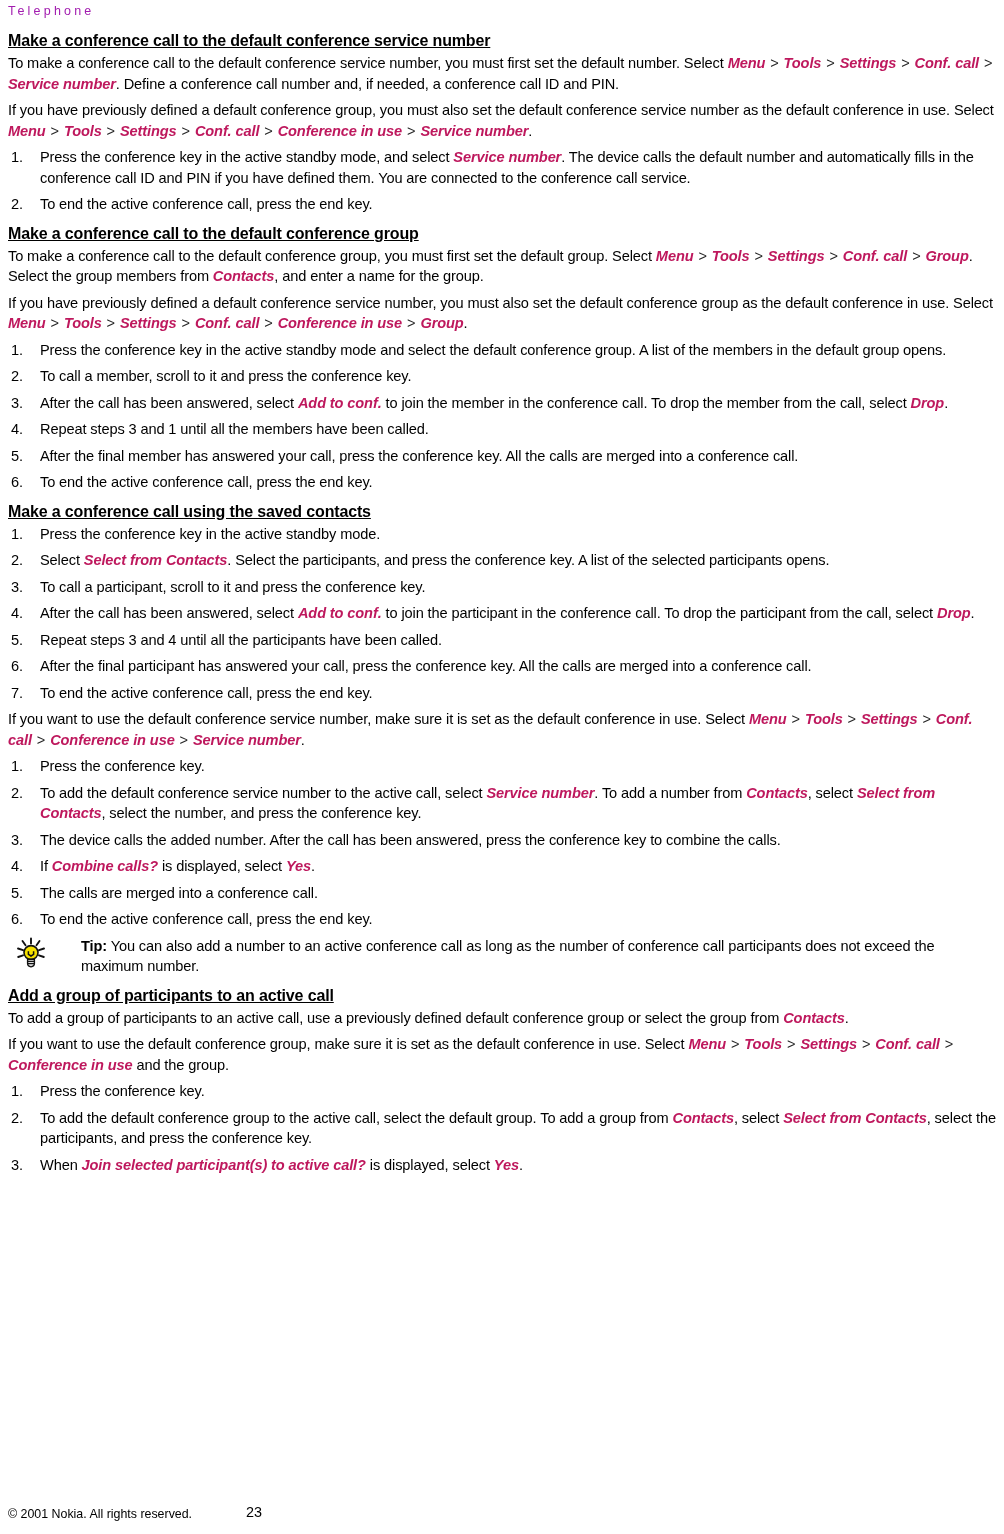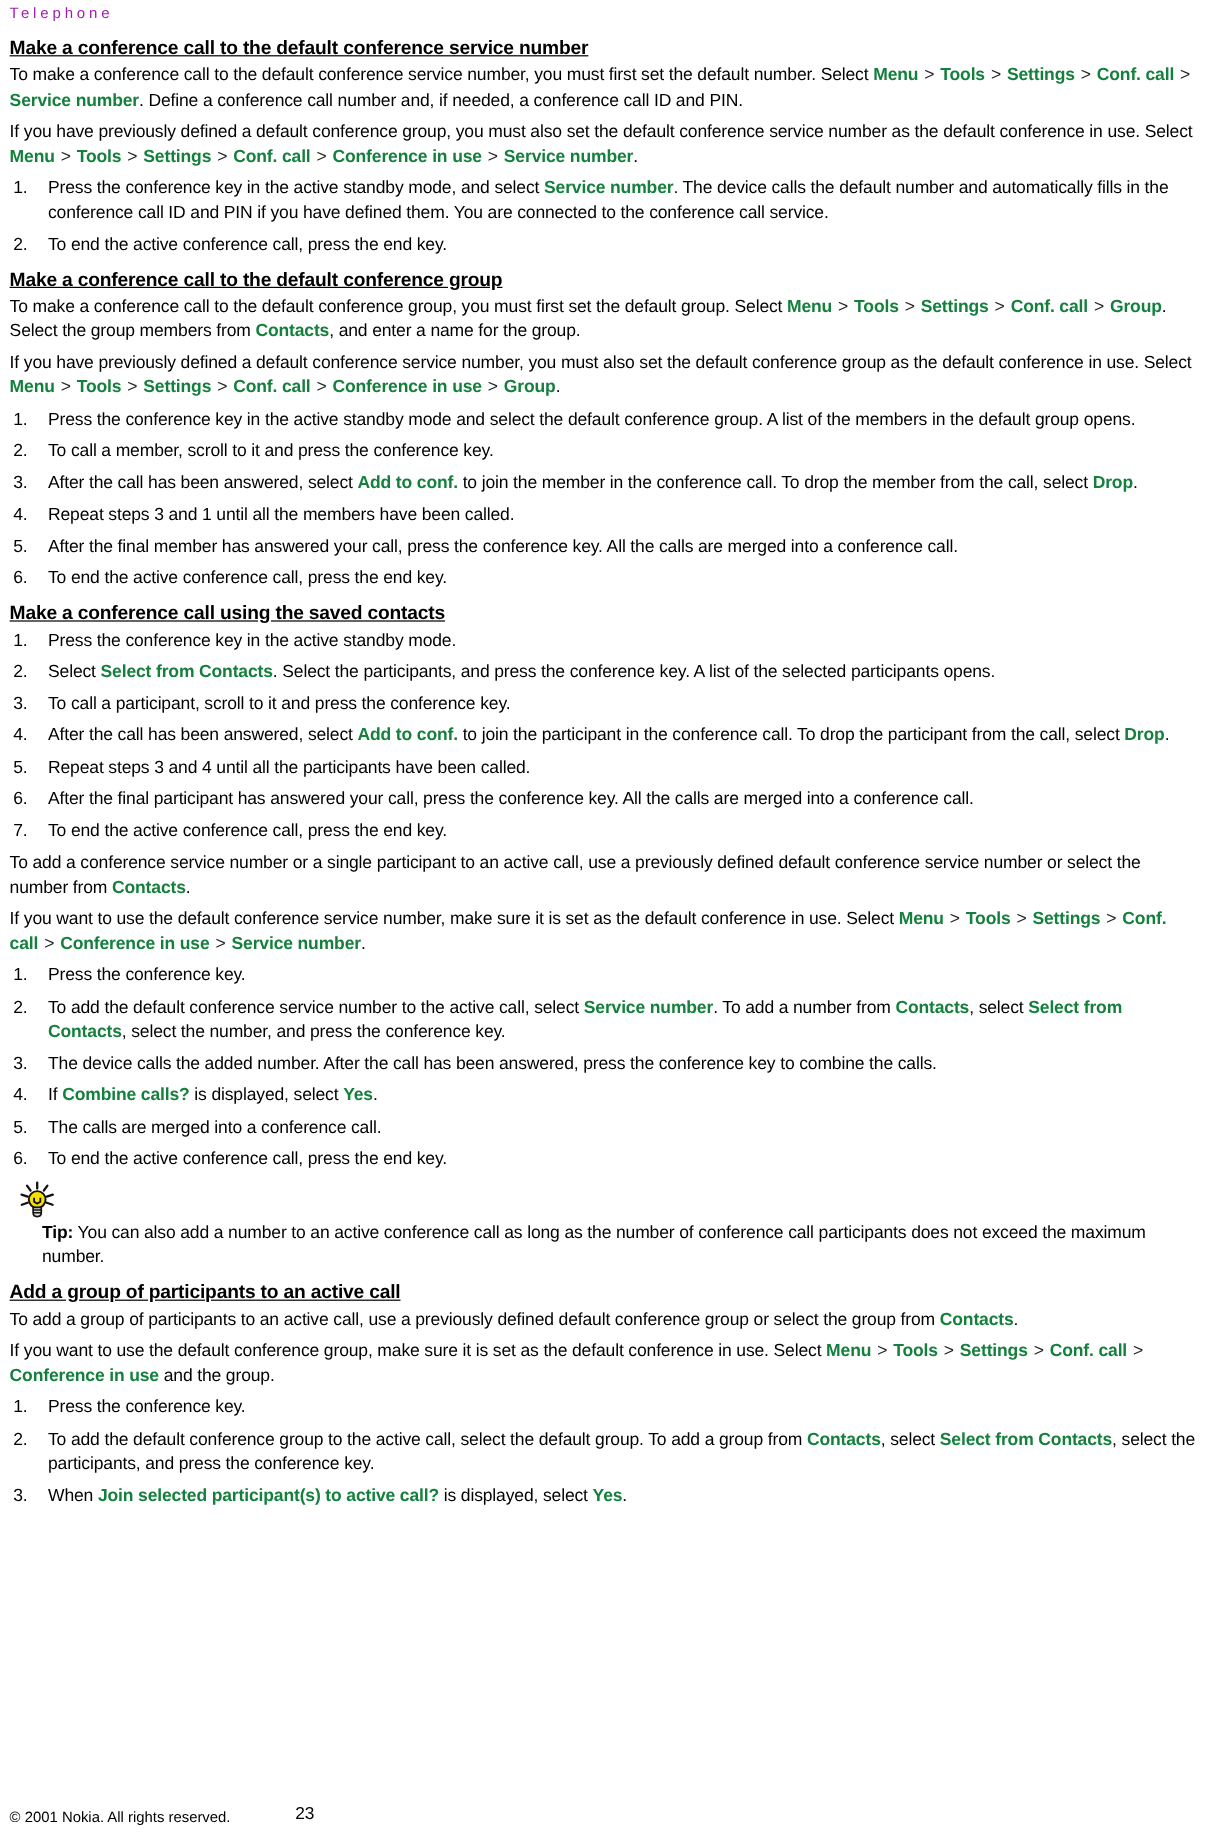--- a/index.html
+++ b/index.html
@@ -61,34 +61,34 @@
     margin-bottom: 6px;
   }
   ol.steps > li > .num {
     position: absolute;
     left: 3px;
     top: 0;
     width: 22px;
     text-align: left;
   }
   a.ui, .ui {
-    color: #15803d;
+    color: #be185d;
     font-weight: bold;
     text-decoration: none;
+    font-style: italic;
   }
   .sep {
     color: #262626;
     font-weight: normal;
     padding: 0 1px;
   }
   .tip-row {
     display: flex;
     align-items: flex-start;
     margin: 2px 0 8px 0;
-    flex-direction: column;
   }
   .tip-icon {
     flex: 0 0 auto;
     width: 44px;
     height: 34px;
     position: relative;
     margin-left: 2px;
     margin-top: 1px;
   }
   .tip-body {
@@ -151,21 +151,20 @@
       <h2 class="section-heading">Make a conference call using the saved contacts</h2>
       <ol class="steps">
         <li><span class="num">1.</span><span class="step-text"><span>Press the conference key in the active standby mode.</span></span></li>
         <li><span class="num">2.</span><span class="step-text"><span>Select </span><span class="ui">Select from Contacts</span><span>. Select the participants, and press the conference key. A list of the selected participants opens.</span></span></li>
         <li><span class="num">3.</span><span class="step-text"><span>To call a participant, scroll to it and press the conference key.</span></span></li>
         <li><span class="num">4.</span><span class="step-text"><span>After the call has been answered, select </span><span class="ui">Add to conf.</span><span> to join the participant in the conference call. To drop the participant from the call, select </span><span class="ui">Drop</span><span>.</span></span></li>
         <li><span class="num">5.</span><span class="step-text"><span>Repeat steps 3 and 4 until all the participants have been called.</span></span></li>
         <li><span class="num">6.</span><span class="step-text"><span>After the final participant has answered your call, press the conference key. All the calls are merged into a conference call.</span></span></li>
         <li><span class="num">7.</span><span class="step-text"><span>To end the active conference call, press the end key.</span></span></li>
       </ol>
-      <p class="body-text"><span>To add a conference service number or a single participant to an active call, use a previously defined default conference service number or select the number from </span><span class="ui">Contacts</span><span>.</span></p>
       <p class="body-text"><span>If you want to use the default conference service number, make sure it is set as the default conference in use. Select </span><span class="ui">Menu</span><span class="sep"> &gt; </span><span class="ui">Tools</span><span class="sep"> &gt; </span><span class="ui">Settings</span><span class="sep"> &gt; </span><span class="ui">Conf. call</span><span class="sep"> &gt; </span><span class="ui">Conference in use</span><span class="sep"> &gt; </span><span class="ui">Service number</span><span>.</span></p>
       <ol class="steps">
         <li><span class="num">1.</span><span class="step-text"><span>Press the conference key.</span></span></li>
         <li><span class="num">2.</span><span class="step-text"><span>To add the default conference service number to the active call, select </span><span class="ui">Service number</span><span>. To add a number from </span><span class="ui">Contacts</span><span>, select </span><span class="ui">Select from Contacts</span><span>, select the number, and press the conference key.</span></span></li>
         <li><span class="num">3.</span><span class="step-text"><span>The device calls the added number. After the call has been answered, press the conference key to combine the calls.</span></span></li>
         <li><span class="num">4.</span><span class="step-text"><span>If </span><span class="ui">Combine calls?</span><span> is displayed, select </span><span class="ui">Yes</span><span>.</span></span></li>
         <li><span class="num">5.</span><span class="step-text"><span>The calls are merged into a conference call.</span></span></li>
         <li><span class="num">6.</span><span class="step-text"><span>To end the active conference call, press the end key.</span></span></li>
       </ol>
       <div class="tip-row">

